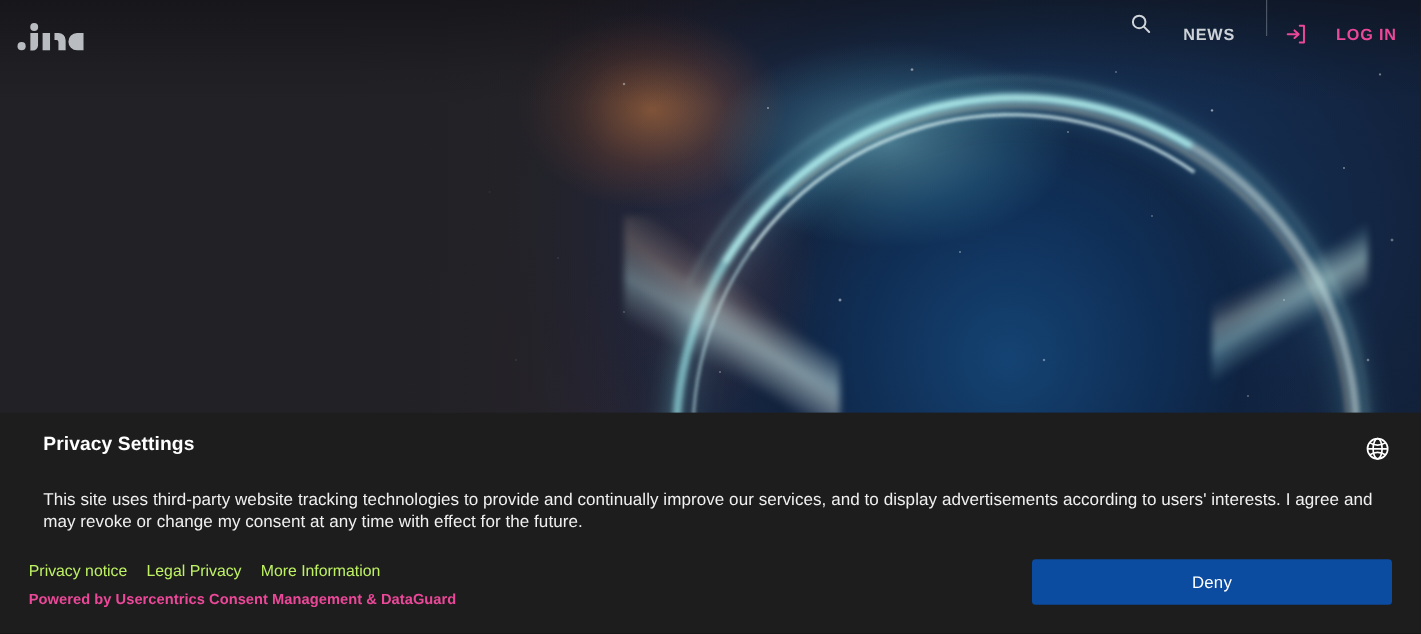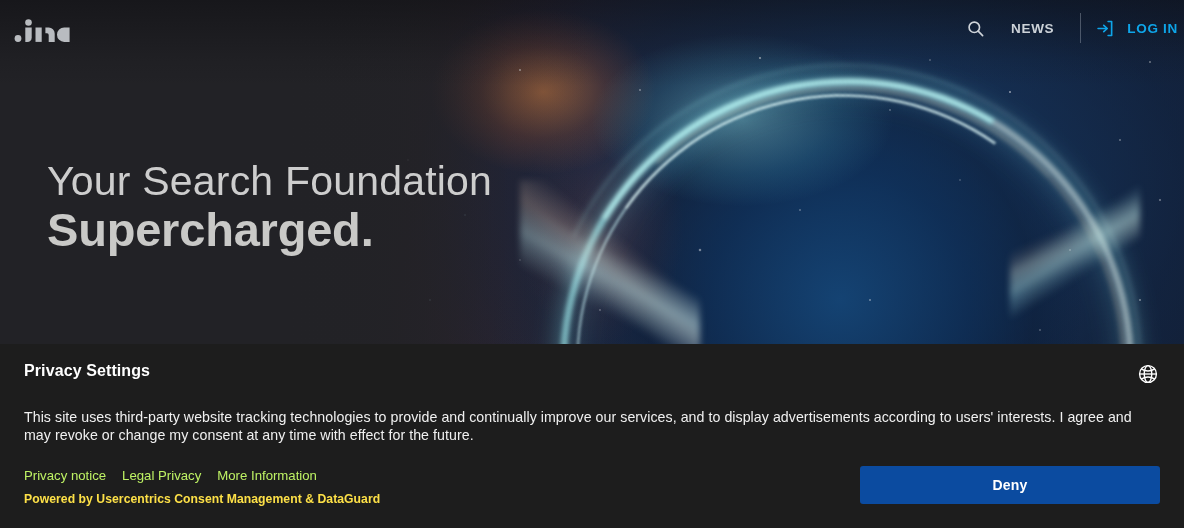--- a/index.html
+++ b/index.html
@@ -175,22 +175,22 @@
     display: flex;
     align-items: flex-end;
     height: 30px;
     cursor: pointer;
   }
   .logo svg { display: block; }
 
   .nav {
     margin-left: auto;
     display: flex;
-    align-items: center;
     height: 56px;
+    padding-right: 14px;
   }
   .nav-search {
     display: flex;
     align-items: center;
     justify-content: center;
     width: 38px; height: 38px;
     cursor: pointer;
     color: #cfd4da;
   }
   .nav-item {
@@ -214,24 +214,24 @@
   }
   .nav-divider {
     width: 1px;
     height: 30px;
     background: rgba(190,200,212,0.34);
     margin: 0 6px 0 10px;
   }
   .nav-login {
     display: flex;
     align-items: center;
-    gap: 11px;
+    gap: 22px;
     padding: 0 6px 0 8px;
     height: 56px;
-    color: #0ea5e9;
+    color: #ec4899;
     font-size: 13.5px;
     font-weight: 700;
     letter-spacing: 0.7px;
     cursor: pointer;
   }
 
   
   .hero-copy {
     position: absolute;
     left: 47px;
@@ -262,21 +262,21 @@
     position: absolute;
     left: 0; top: 344px;
     width: 1184px;
     height: 184px;
     background: #1d1d1d;
     z-index: 20;
     color: #f2f2f2;
   }
   .banner-inner {
     position: relative;
-    padding: 18px 24px 0 24px;
+    padding: 18px 24px 0 36px;
     height: 100%;
     box-sizing: border-box;
   }
   .banner-title {
     font-size: 16px;
     font-weight: 700;
     color: #ffffff;
     letter-spacing: 0.1px;
   }
   .globe-btn {
@@ -316,38 +316,38 @@
     font-size: 13.2px;
   }
   .banner-links a {
     color: #bef264;
     text-decoration: none;
     cursor: pointer;
   }
   .powered-by {
     font-size: 12.2px;
     font-weight: 700;
-    color: #fde047;
+    color: #ec4899;
     letter-spacing: 0.05px;
   }
   .banner-buttons {
     display: flex;
     gap: 12px;
     margin-bottom: 2px;
   }
   .btn {
     width: 300px;
     height: 38px;
     background: #0b4ba0;
     color: #ffffff;
     border: none;
     border-radius: 3px;
     font-family: "Liberation Sans", sans-serif;
     font-size: 14px;
-    font-weight: 700;
+    font-weight: 400;
     letter-spacing: 0.2px;
     cursor: pointer;
     display: flex;
     align-items: center;
     justify-content: center;
   }
 </style>
 </head>
 <body>
 
@@ -406,24 +406,20 @@
           <path d="M15 4 h4 v16 h-4"></path>
           <line x1="3.5" y1="12" x2="13.5" y2="12"></line>
           <polyline points="10,8.4 14,12 10,15.6"></polyline>
         </svg>
         <span>LOG IN</span>
       </div>
 
     </div>
   </div>
 
-  <div class="hero-copy">
-    <div class="hero-line1">Your Search Foundation</div>
-    <div class="hero-line2">Supercharged.</div>
-  </div>
 
   <div class="banner">
     <div class="banner-inner">
 
       <div class="banner-title">Privacy Settings</div>
 
       <div class="globe-btn">
         <svg width="22" height="22" viewBox="0 0 24 24" fill="none" stroke="currentColor" stroke-width="1.5">
           <circle cx="12" cy="12" r="9.2"></circle>
           <line x1="2.8" y1="12" x2="21.2" y2="12"></line>

